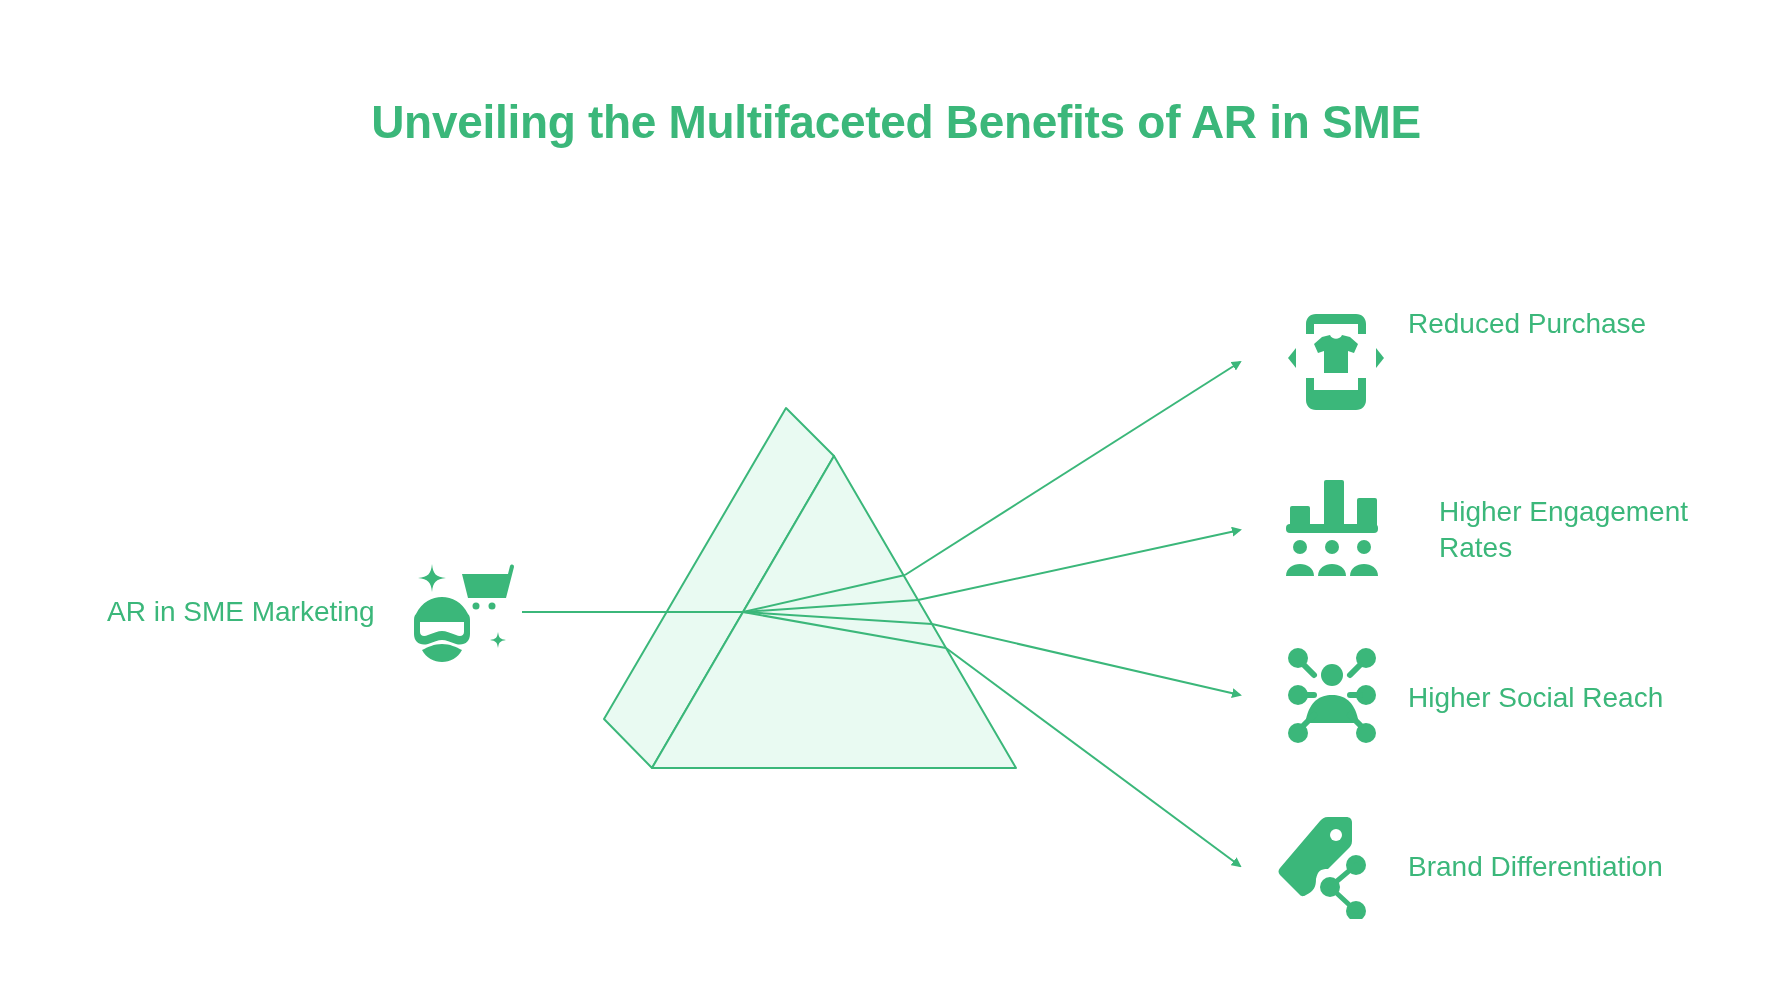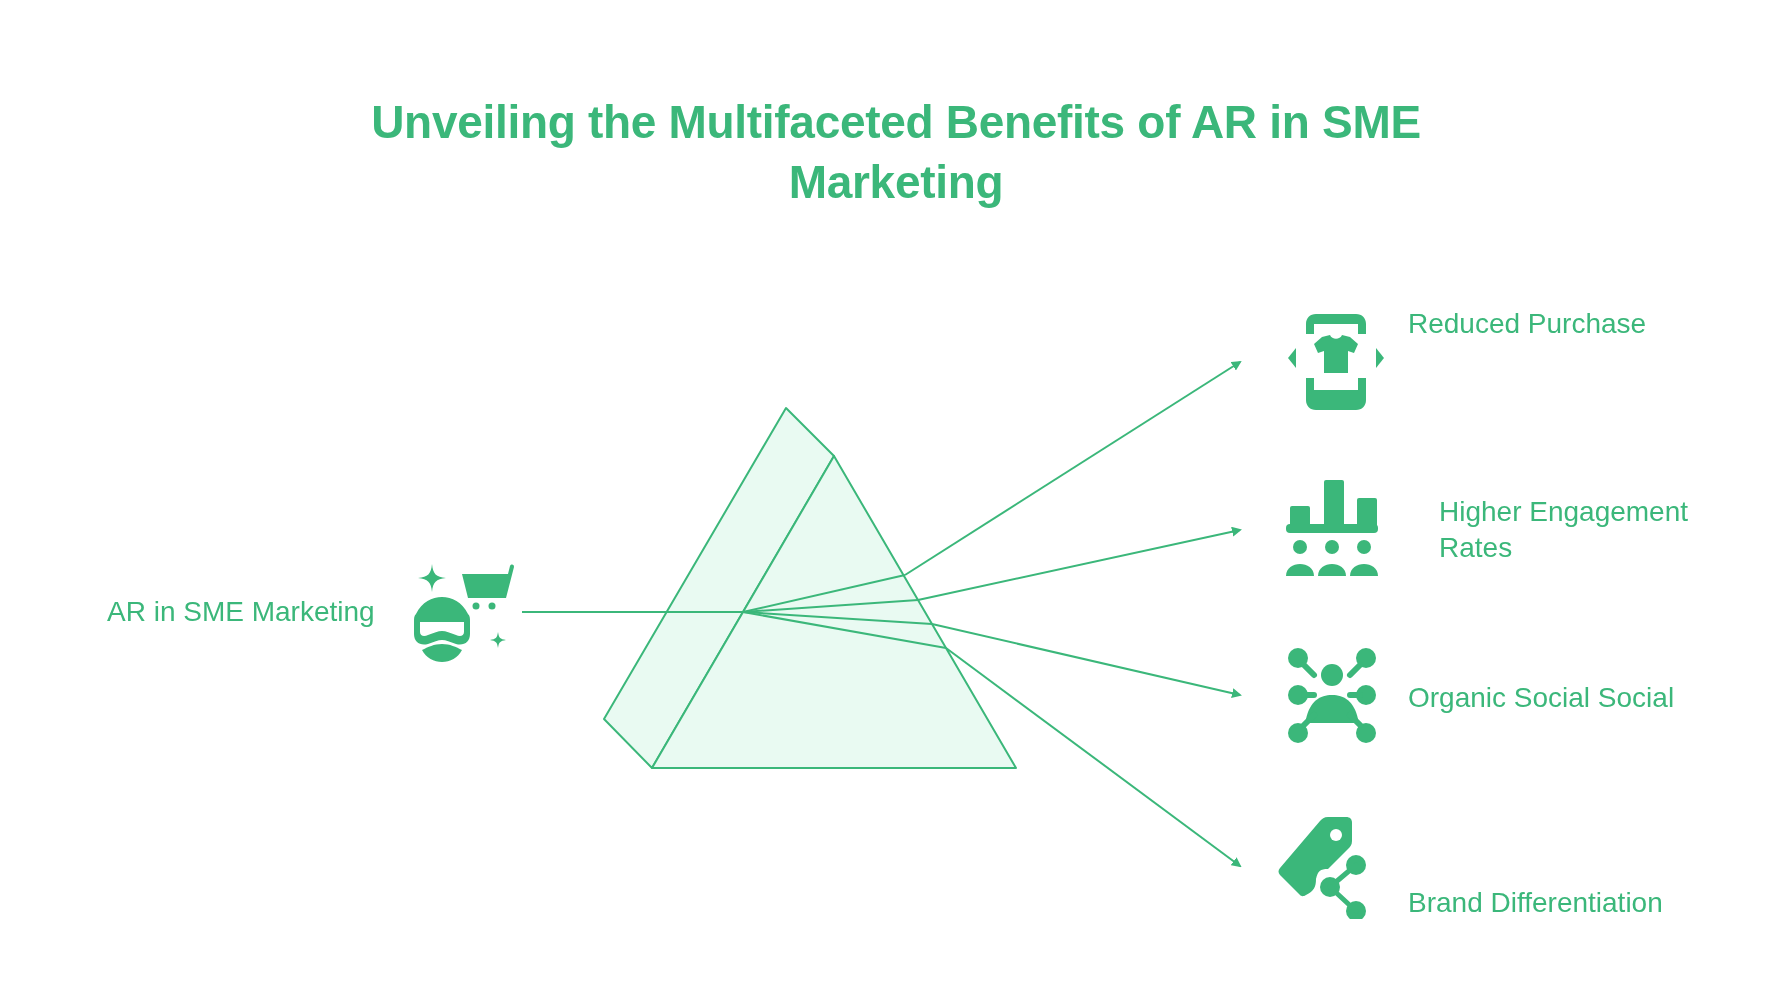--- a/index.html
+++ b/index.html
@@ -49,21 +49,20 @@
     position: absolute;
     width: 104px;
     height: 104px;
   }
 </style>
 </head>
 <body>
 
 <div class="title">
   <span class="line">Unveiling the Multifaceted Benefits of AR in SME</span>
-  <span class="line">Marketing</span>
 </div>
 
 <svg class="diagram-svg" width="1792" height="1008" viewBox="0 0 1792 1008">
   <defs>
     <marker id="arrowhead" markerWidth="10" markerHeight="10" refX="8" refY="5" orient="auto" markerUnits="userSpaceOnUse">
       <path d="M0,0 L10,5 L0,10 Z" fill="#3bb77a"></path>
     </marker>
   </defs>
   <g>
 
@@ -166,30 +165,30 @@
     <g stroke="#3bb77a" stroke-width="6" stroke-linecap="round">
       <line x1="28" y1="20" x2="38" y2="30"></line>
       <line x1="84" y1="20" x2="74" y2="30"></line>
       <line x1="28" y1="50" x2="38" y2="50"></line>
       <line x1="84" y1="50" x2="74" y2="50"></line>
       <line x1="28" y1="80" x2="38" y2="70"></line>
       <line x1="84" y1="80" x2="74" y2="70"></line>
     </g>
   </svg>
 </div>
-<div class="label out-label" style="top:680px;">Organic Social Social</div>
+<div class="label out-label" style="top:680px;">Higher Social Reach</div>
 
 <div class="icon-box" style="left:1276px; top:815px;">
   <svg width="104" height="104" viewBox="0 0 104 104">
     <g fill="#3bb77a">
       <path d="M44,6 C46,4 48,2 52,2 L70,2 C74,2 76,4 76,8 L76,26 C76,30 74,32 72,34 L52,54 C44,54 42,56 40,64 C40,72 38,76 30,80 C27,82 25,81 24,80 L4,60 C2,58 2,55 4,53 Z"></path>
       <circle cx="80" cy="50" r="10"></circle>
       <circle cx="54" cy="72" r="10"></circle>
       <circle cx="80" cy="96" r="10"></circle>
     </g>
     <circle cx="60" cy="20" r="6" fill="#ffffff"></circle>
     <g stroke="#3bb77a" stroke-width="5" stroke-linecap="round">
       <line x1="54" y1="72" x2="80" y2="50"></line>
       <line x1="54" y1="72" x2="80" y2="96"></line>
     </g>
   </svg>
 </div>
-<div class="label out-label" style="top:849px;margin-top:36px;">Brand Differentiation</div>
+<div class="label out-label" style="top:849px;">Brand Differentiation</div>
 
 </body></html>

